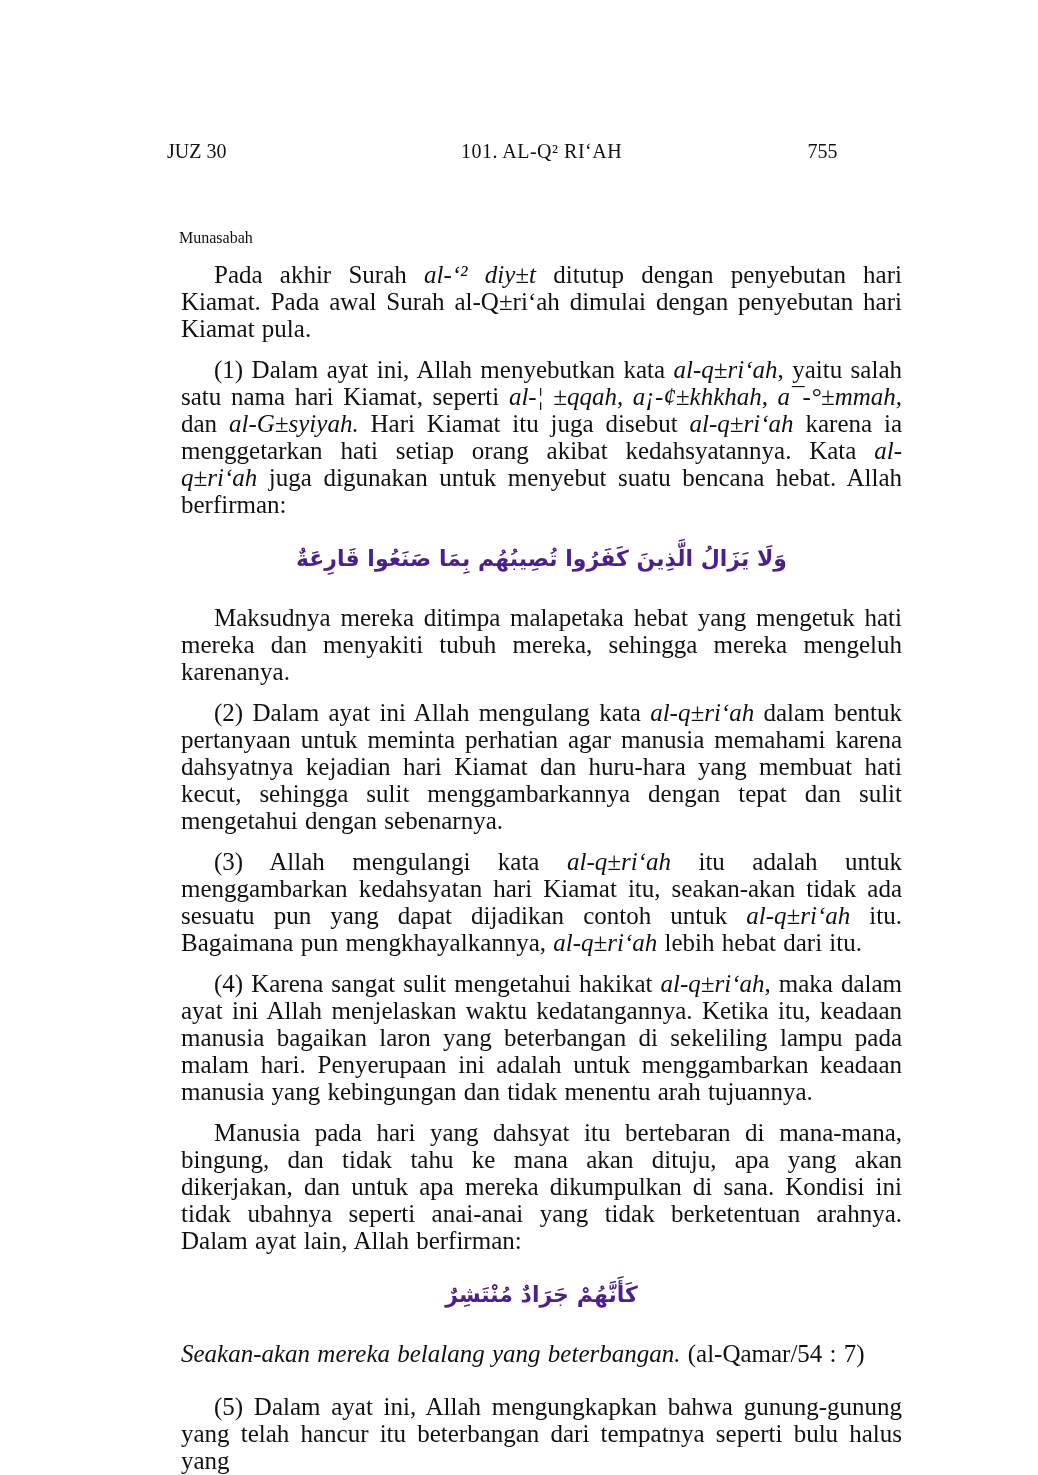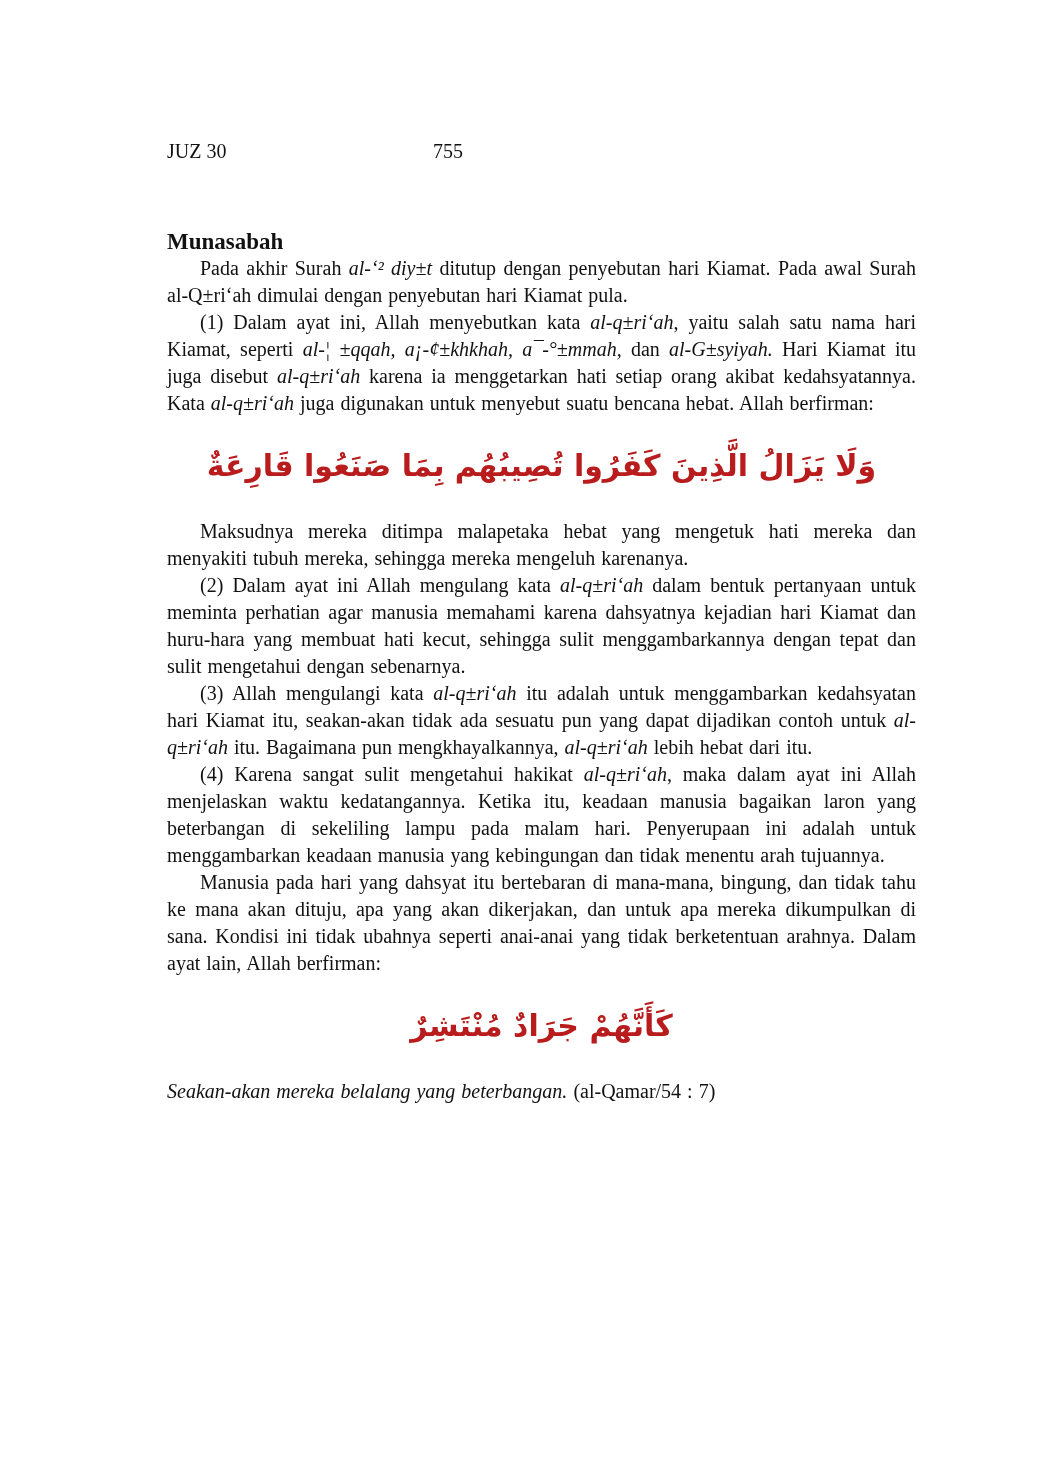--- a/index.html
+++ b/index.html
@@ -21,55 +21,56 @@
   .header {
     display: flex;
     align-items: baseline;
     font-size: 20px;
     margin-bottom: 66px;
   }
   .header .hl { width: 25%; text-align: left; }
   .header .hc { width: 50%; text-align: center; letter-spacing: 0.5px; }
   .header .hr { width: 25%; text-align: center; }
   .heading {
-    font-size: 23px;
-    font-weight: bold;
-    margin: 0;
+    font-size: 16px;
+    font-weight: normal;
+    margin: 12px;
     padding: 0;
   }
   .heading.gap-above { margin-top: 24px; }
   .para {
-    margin: 0;
-    font-size: 20px;
+    margin: 14px;
+    font-size: 25px;
     line-height: 27px;
     text-align: justify;
     text-indent: 33px;
     word-spacing: 1px;
   }
   .para.flush { text-indent: 0; }
   .para.trans { margin-bottom: 26px; }
   .it { font-style: italic; }
   .arabic {
     direction: rtl;
     text-align: center;
     font-family: "DejaVu Sans", sans-serif;
     font-weight: bold;
-    font-size: 30px;
+    font-size: 22px;
     line-height: 1.9;
     margin: 20px 0 24px 0;
-    color: #b91c1c;
+    color: #4c1d95;
   }
 </style>
 </head>
 <body>
 
 <div class="page">
 
   <div class="header">
     <span class="hl">JUZ 30</span>
+    <span class="hc">101. AL-Q² RI‘AH</span>
     <span class="hr">755</span>
   </div>
 
   <h3 class="heading">Munasabah</h3>
   <p class="para"><span>Pada akhir Surah </span><span class="it">al-‘² diy±t</span><span> ditutup dengan penyebutan hari Kiamat. Pada awal Surah al-Q±ri‘ah dimulai dengan penyebutan hari Kiamat pula.</span></p>
 
   <p class="para"><span>(1) Dalam ayat ini, Allah menyebutkan kata </span><span class="it">al-q±ri‘ah</span><span>, yaitu salah satu nama hari Kiamat, seperti </span><span class="it">al-¦ ±qqah, a¡-¢±khkhah, a¯-°±mmah,</span><span> dan </span><span class="it">al-G±syiyah.</span><span> Hari Kiamat itu juga disebut </span><span class="it">al-q±ri‘ah</span><span> karena ia menggetarkan hati setiap orang akibat kedahsyatannya. Kata </span><span class="it">al-q±ri‘ah</span><span> juga digunakan untuk menyebut suatu bencana hebat. Allah berfirman:</span></p>
 
   <div class="arabic">وَلَا يَزَالُ الَّذِينَ كَفَرُوا تُصِيبُهُم بِمَا صَنَعُوا قَارِعَةٌ</div>
 
@@ -77,14 +78,15 @@
   <p class="para"><span>Maksudnya mereka ditimpa malapetaka hebat yang mengetuk hati mereka dan menyakiti tubuh mereka, sehingga mereka mengeluh karenanya.</span></p>
   <p class="para"><span>(2) Dalam ayat ini Allah mengulang kata </span><span class="it">al-q±ri‘ah</span><span> dalam bentuk pertanyaan untuk meminta perhatian agar manusia memahami karena dahsyatnya kejadian hari Kiamat dan huru-hara yang membuat hati kecut, sehingga sulit menggambarkannya dengan tepat dan sulit mengetahui dengan sebenarnya.</span></p>
   <p class="para"><span>(3) Allah mengulangi kata </span><span class="it">al-q±ri‘ah</span><span> itu adalah untuk menggambarkan kedahsyatan hari Kiamat itu, seakan-akan tidak ada sesuatu pun yang dapat dijadikan contoh untuk </span><span class="it">al-q±ri‘ah</span><span> itu. Bagaimana pun mengkhayalkannya, </span><span class="it">al-q±ri‘ah</span><span> lebih hebat dari itu.</span></p>
   <p class="para"><span>(4) Karena sangat sulit mengetahui hakikat </span><span class="it">al-q±ri‘ah</span><span>, maka dalam ayat ini Allah menjelaskan waktu kedatangannya. Ketika itu, keadaan manusia bagaikan laron yang beterbangan di sekeliling lampu pada malam hari. Penyerupaan ini adalah untuk menggambarkan keadaan manusia yang kebingungan dan tidak menentu arah tujuannya.</span></p>
   <p class="para"><span>Manusia pada hari yang dahsyat itu bertebaran di mana-mana, bingung, dan tidak tahu ke mana akan dituju, apa yang akan dikerjakan, dan untuk apa mereka dikumpulkan di sana. Kondisi ini tidak ubahnya seperti anai-anai yang tidak berketentuan arahnya. Dalam ayat lain, Allah berfirman:</span></p>
 
   <div class="arabic">كَأَنَّهُمْ جَرَادٌ مُنْتَشِرٌ</div>
 
   <p class="para flush trans"><span class="it">Seakan-akan mereka belalang yang beterbangan.</span><span> (al-Qamar/54 : 7)</span></p>
 
+  <p class="para"><span>(5) Dalam ayat ini, Allah mengungkapkan bahwa gunung-gunung yang telah hancur itu beterbangan dari tempatnya seperti bulu halus yang</span></p>
 
 </div>
 
 </body></html>

